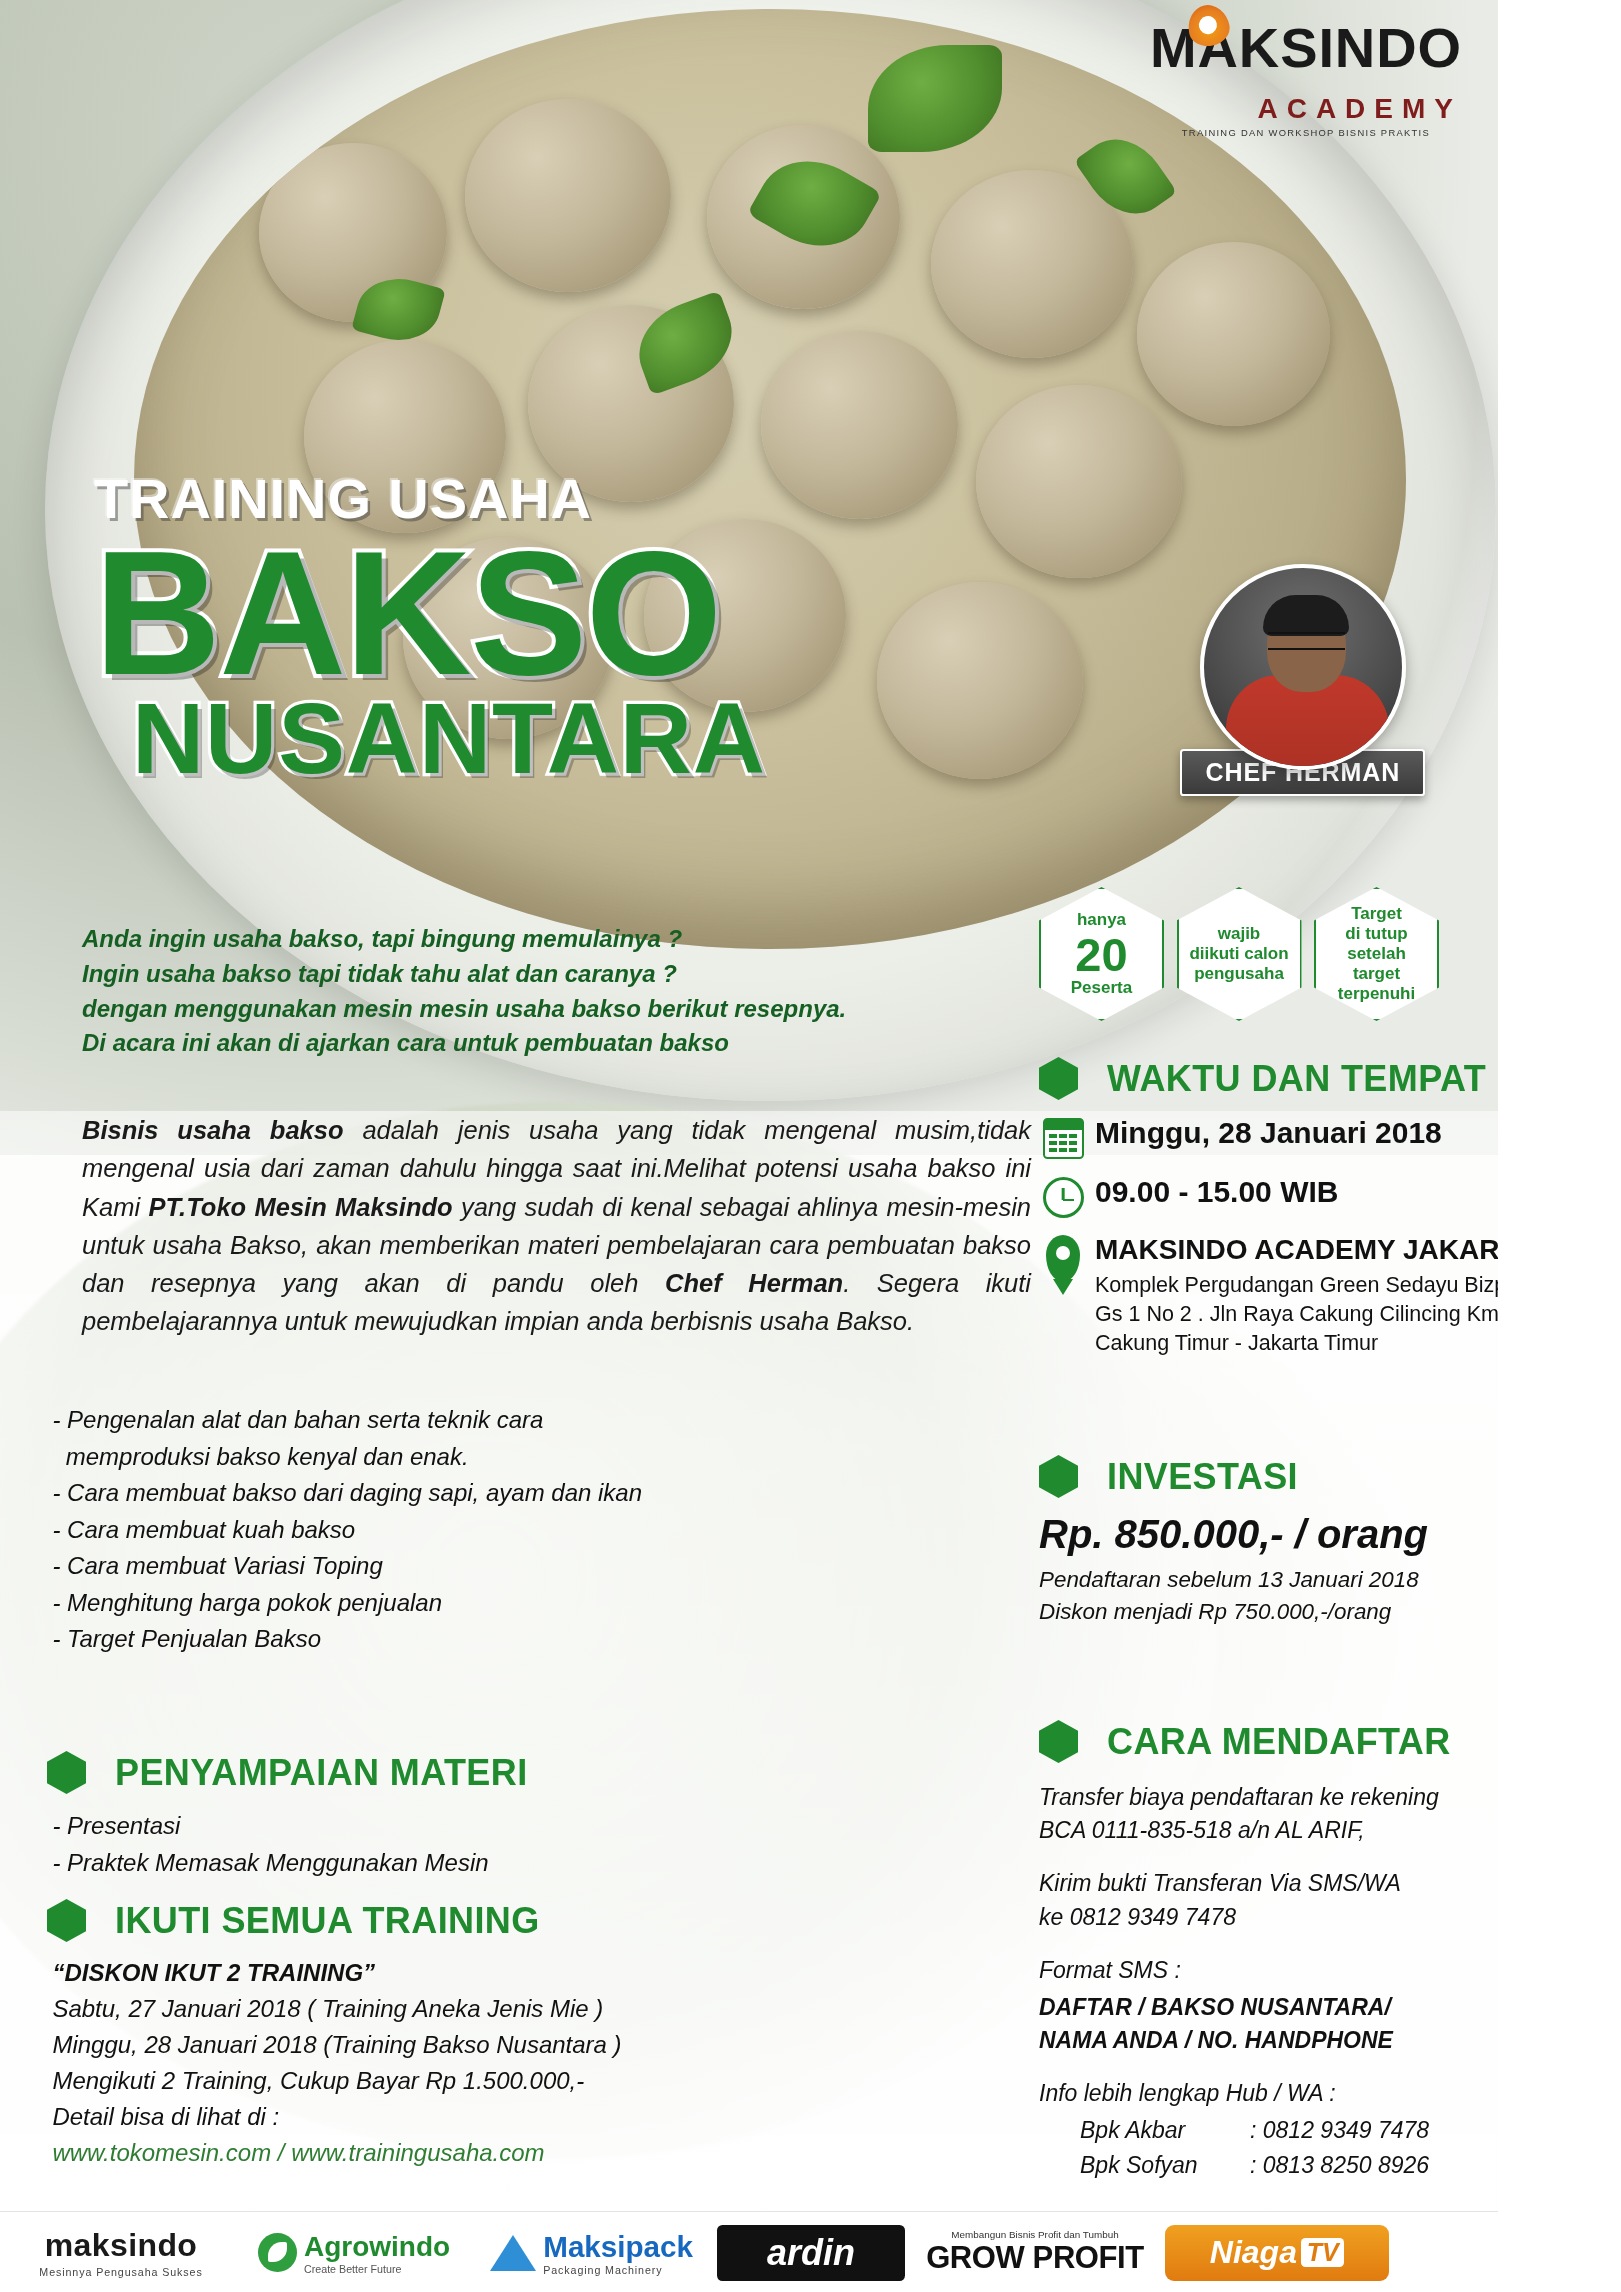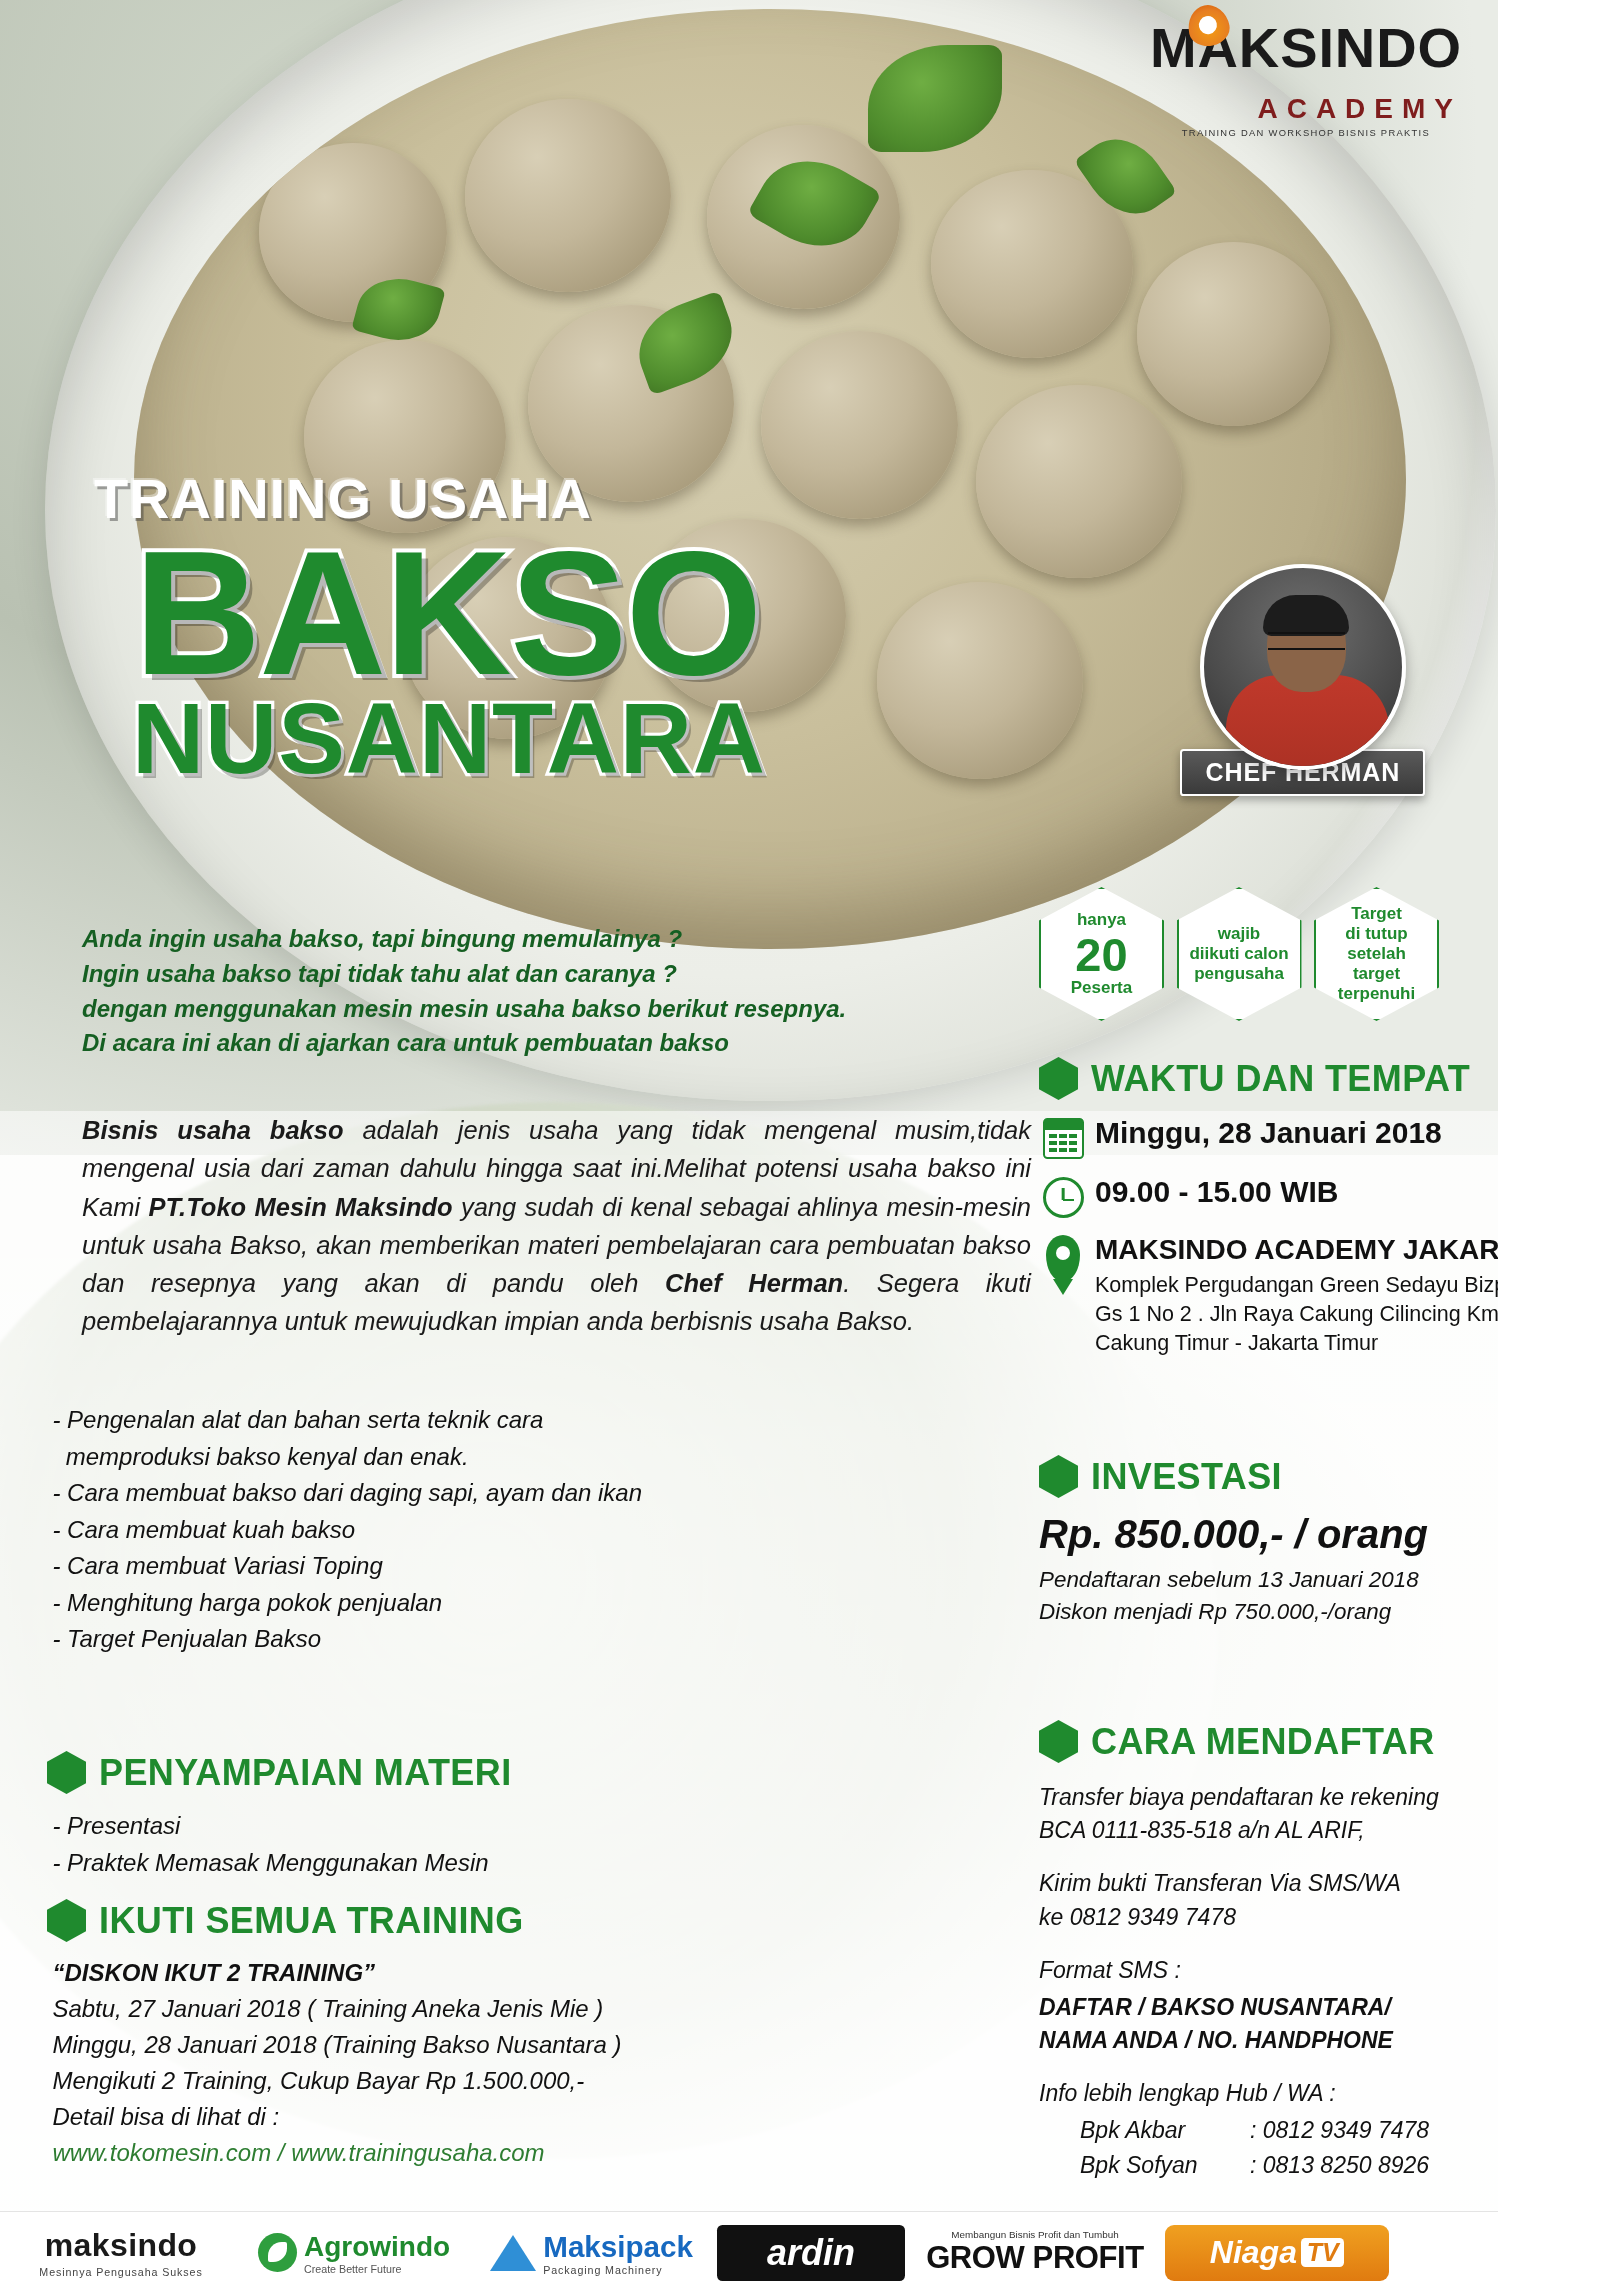--- a/index.html
+++ b/index.html
@@ -108,21 +108,20 @@
   .h-training {
     font-size: 56px; font-weight: bold; color: #ffffff; letter-spacing: 0.9px;
     text-shadow: 2.7px 2.7px 0 rgba(60,60,60,0.45), -1.8px -1.8px 0 rgba(255,255,255,0.4);
   }
   .h-bakso {
     font-size: 176px; font-weight: bold; color: #1f8a2e; line-height: 0.92;
     letter-spacing: -1.8px; margin-top: 1.8px;
     -webkit-text-stroke: 8px #ffffff;
     paint-order: stroke fill;
     text-shadow: 6.3px 6.3px 0 rgba(0,0,0,0.28);
-    margin-left: 40px;
   }
   .h-nusantara {
     font-size: 100px; font-weight: bold; color: #1f8a2e; line-height: 1;
     letter-spacing: 0.9px; margin-top: -7.2px; margin-left: 38px;
     -webkit-text-stroke: 6.3px #ffffff;
     paint-order: stroke fill;
     text-shadow: 4.5px 4.5px 0 rgba(0,0,0,0.25);
   }
 
   
@@ -183,21 +182,21 @@
     font-style: italic; font-weight: bold; font-size: 24px; line-height: 1.45; color: #155f22;
   }
   .body-just {
     position: absolute; left: 82px; top: 1111px; width: 949px; z-index: 30;
     font-style: italic; font-size: 25.5px; line-height: 1.5; color: #1a1a1a;
     text-align: justify;
   }
   .body-just b { font-weight: bold; }
 
   .sec { position: absolute; z-index: 30; }
-  .sec-head { display: flex; align-items: center; gap: 13px; }
+  .sec-head { display: flex; align-items: center; gap: 29px; }
   .hexdot {
     width: 39px; height: 43px; background: #1f8a2e; flex: 0 0 auto;
     clip-path: polygon(50% 0%, 100% 25%, 100% 75%, 50% 100%, 0% 75%, 0% 25%);
   }
   .sec-title {
     color: #1f8a2e; font-size: 36px; font-weight: bold; letter-spacing: 0.4px;
   }
   .sec-list {
     margin-top: 14.3px; margin-left: 5.4px; font-style: italic;
     font-size: 24px; line-height: 1.52; color: #111;

